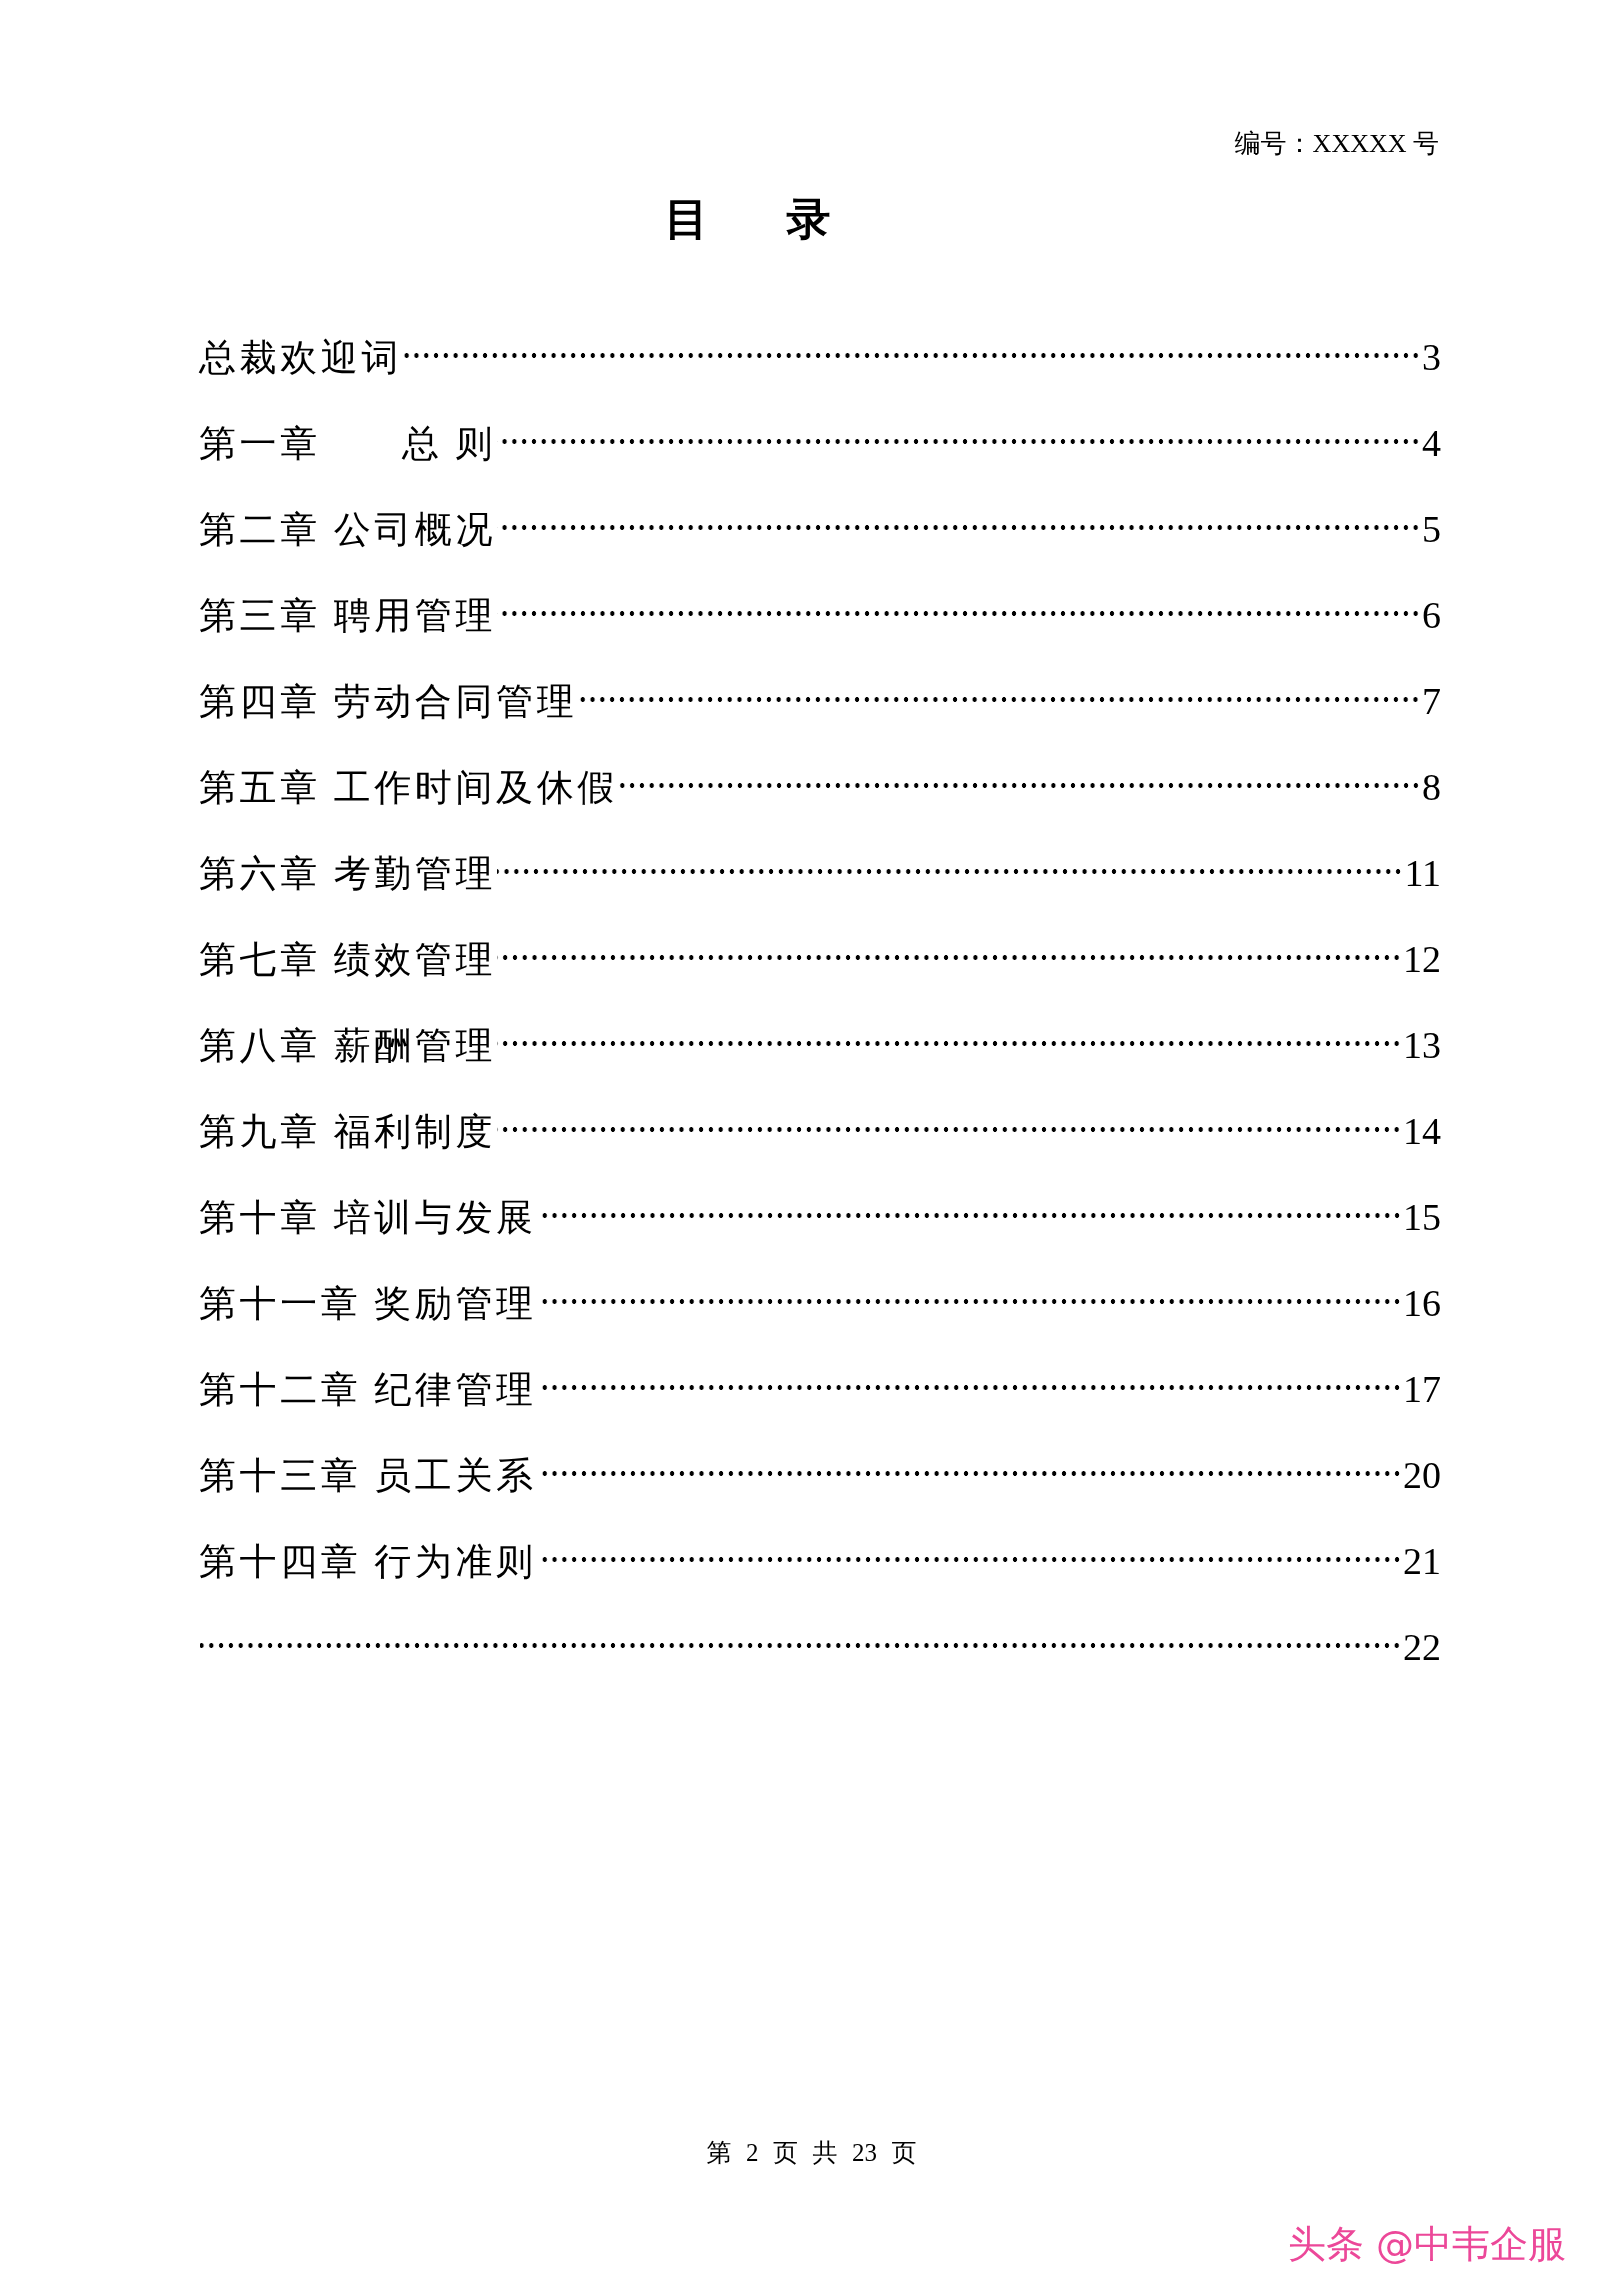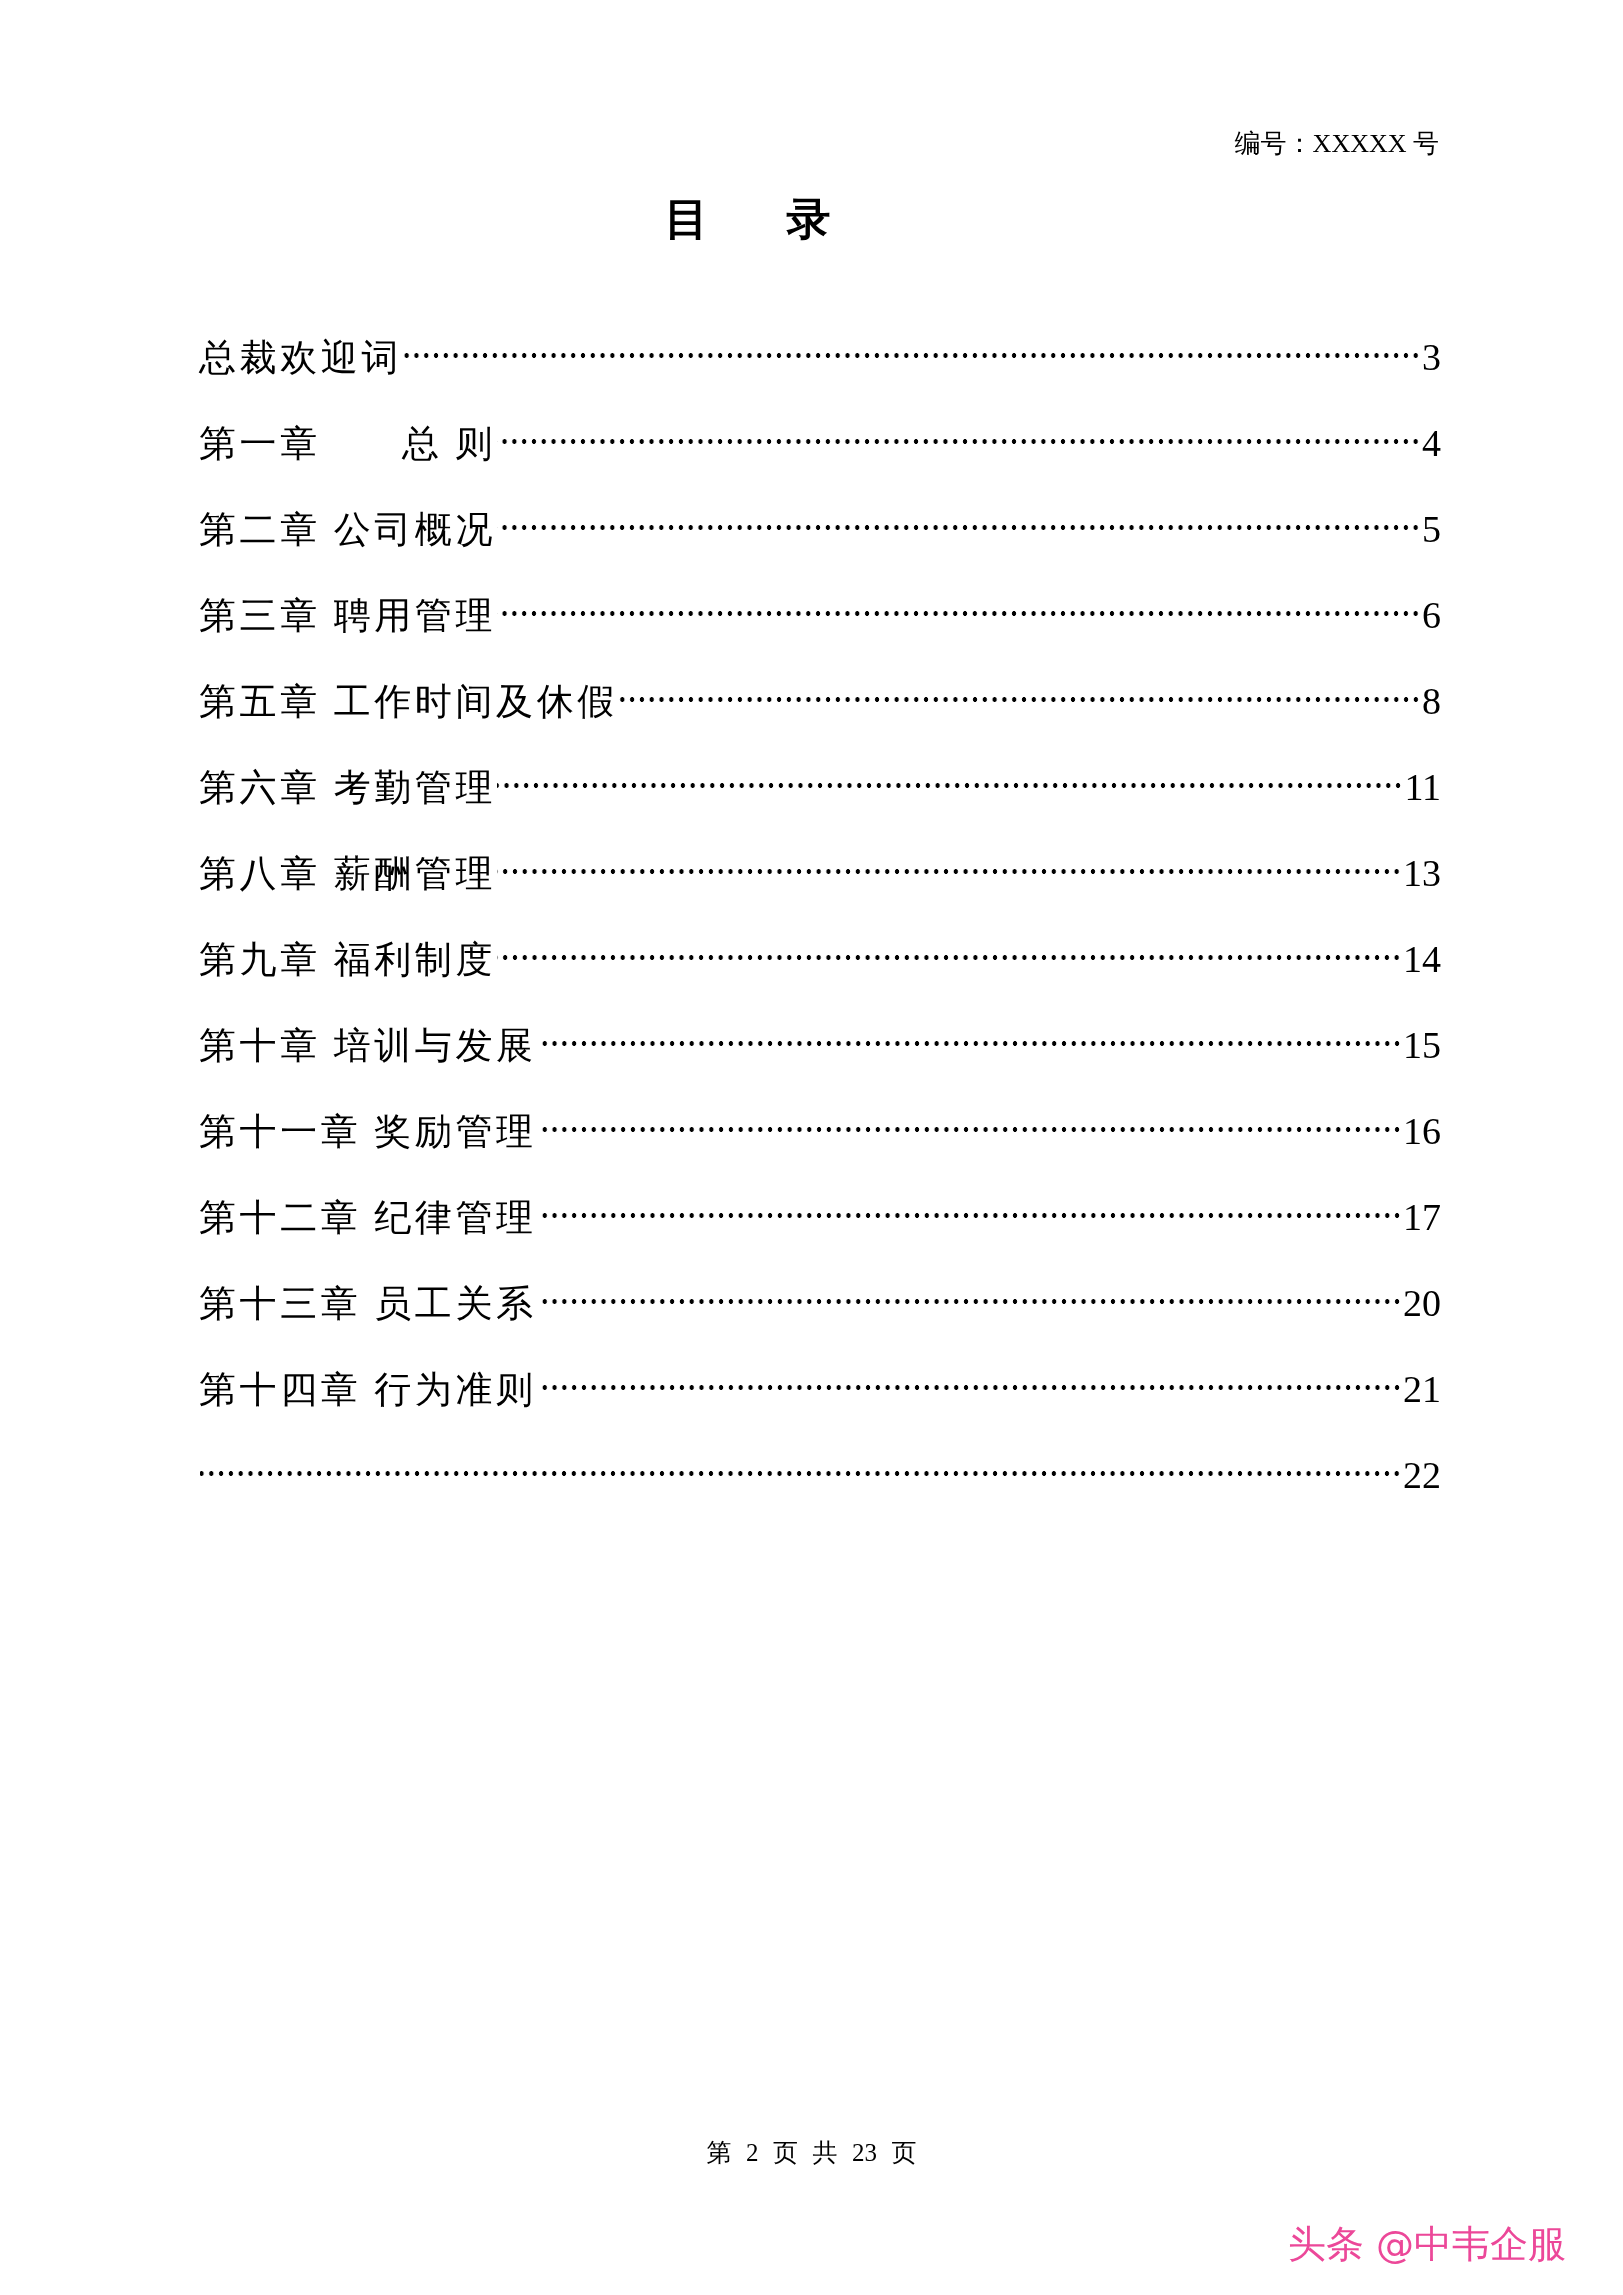--- a/index.html
+++ b/index.html
@@ -128,30 +128,40 @@
       <span class="toc-label">第二章 公司概况</span>
       <span class="toc-leader"></span>
       <span class="toc-page">5</span>
     </li>
   <li class="toc-item">
       <span class="toc-label">第三章 聘用管理</span>
       <span class="toc-leader"></span>
       <span class="toc-page">6</span>
     </li>
   <li class="toc-item">
+      <span class="toc-label">第四章 劳动合同管理</span>
+      <span class="toc-leader"></span>
+      <span class="toc-page">7</span>
+    </li>
+  <li class="toc-item">
       <span class="toc-label">第五章 工作时间及休假</span>
       <span class="toc-leader"></span>
       <span class="toc-page">8</span>
     </li>
   <li class="toc-item">
       <span class="toc-label">第六章 考勤管理</span>
       <span class="toc-leader"></span>
       <span class="toc-page">11</span>
     </li>
   <li class="toc-item">
+      <span class="toc-label">第七章 绩效管理</span>
+      <span class="toc-leader"></span>
+      <span class="toc-page">12</span>
+    </li>
+  <li class="toc-item">
       <span class="toc-label">第八章 薪酬管理</span>
       <span class="toc-leader"></span>
       <span class="toc-page">13</span>
     </li>
   <li class="toc-item">
       <span class="toc-label">第九章 福利制度</span>
       <span class="toc-leader"></span>
       <span class="toc-page">14</span>
     </li>
   <li class="toc-item">

